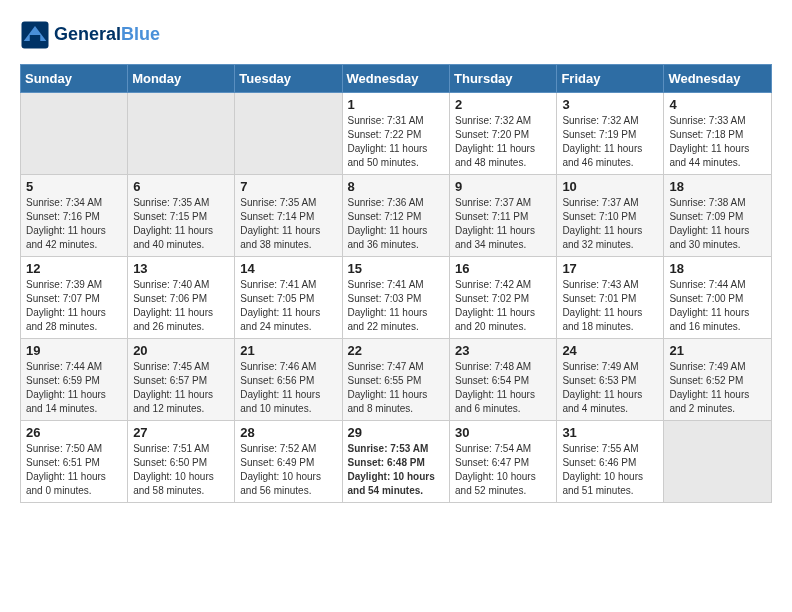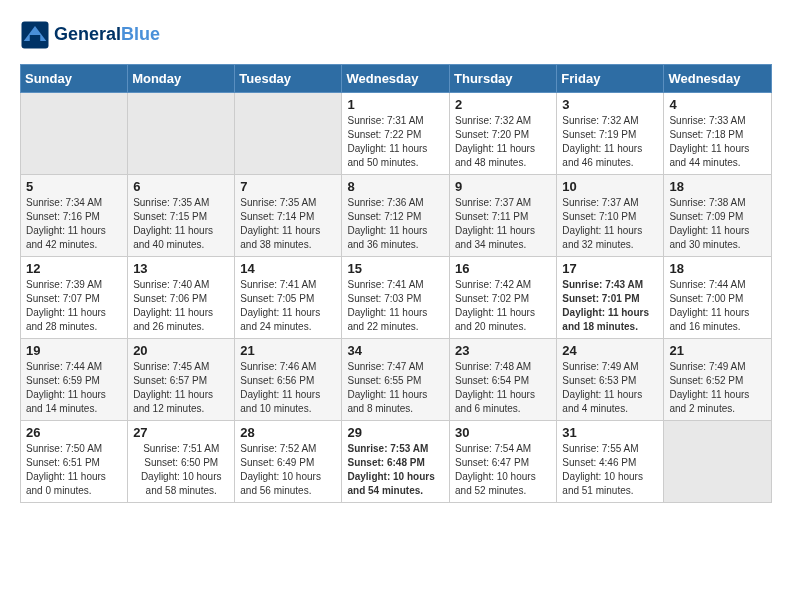--- a/index.html
+++ b/index.html
@@ -238,21 +238,21 @@
         </td>
         <td>
           <span class="day-number">16</span>
           <div class="day-info" style="white-space: pre-line;">Sunrise: 7:42 AM
 Sunset: 7:02 PM
 Daylight: 11 hours
 and 20 minutes.</div>
         </td>
         <td>
           <span class="day-number">17</span>
-          <div class="day-info" style="white-space: pre-line; font-weight: bold;">Sunrise: 7:43 AM
+          <div class="day-info" style="white-space: pre-line;">Sunrise: 7:43 AM
 Sunset: 7:01 PM
 Daylight: 11 hours
 and 18 minutes.</div>
         </td>
         <td>
           <span class="day-number">18</span>
           <div class="day-info" style="white-space: pre-line;">Sunrise: 7:44 AM
 Sunset: 7:00 PM
 Daylight: 11 hours
 and 16 minutes.</div>
@@ -274,21 +274,21 @@
 and 12 minutes.</div>
         </td>
         <td>
           <span class="day-number">21</span>
           <div class="day-info" style="white-space: pre-line;">Sunrise: 7:46 AM
 Sunset: 6:56 PM
 Daylight: 11 hours
 and 10 minutes.</div>
         </td>
         <td>
-          <span class="day-number">34</span>
+          <span class="day-number">22</span>
           <div class="day-info" style="white-space: pre-line;">Sunrise: 7:47 AM
 Sunset: 6:55 PM
 Daylight: 11 hours
 and 8 minutes.</div>
         </td>
         <td>
           <span class="day-number">23</span>
           <div class="day-info" style="white-space: pre-line;">Sunrise: 7:48 AM
 Sunset: 6:54 PM
 Daylight: 11 hours
@@ -312,21 +312,21 @@
       <tr>
         <td>
           <span class="day-number">26</span>
           <div class="day-info" style="white-space: pre-line;">Sunrise: 7:50 AM
 Sunset: 6:51 PM
 Daylight: 11 hours
 and 0 minutes.</div>
         </td>
         <td>
           <span class="day-number">27</span>
-          <div class="day-info" style="white-space: pre-line; text-align: center;">Sunrise: 7:51 AM
+          <div class="day-info" style="white-space: pre-line;">Sunrise: 7:51 AM
 Sunset: 6:50 PM
 Daylight: 10 hours
 and 58 minutes.</div>
         </td>
         <td>
           <span class="day-number">28</span>
           <div class="day-info" style="white-space: pre-line;">Sunrise: 7:52 AM
 Sunset: 6:49 PM
 Daylight: 10 hours
 and 56 minutes.</div>
@@ -341,20 +341,20 @@
         <td>
           <span class="day-number">30</span>
           <div class="day-info" style="white-space: pre-line;">Sunrise: 7:54 AM
 Sunset: 6:47 PM
 Daylight: 10 hours
 and 52 minutes.</div>
         </td>
         <td>
           <span class="day-number">31</span>
           <div class="day-info" style="white-space: pre-line;">Sunrise: 7:55 AM
-Sunset: 4:46 PM
+Sunset: 6:46 PM
 Daylight: 10 hours
 and 51 minutes.</div>
         </td>
         <td class="empty-cell"></td>
       </tr>
     </tbody>
 </table>
 
 </body></html>

